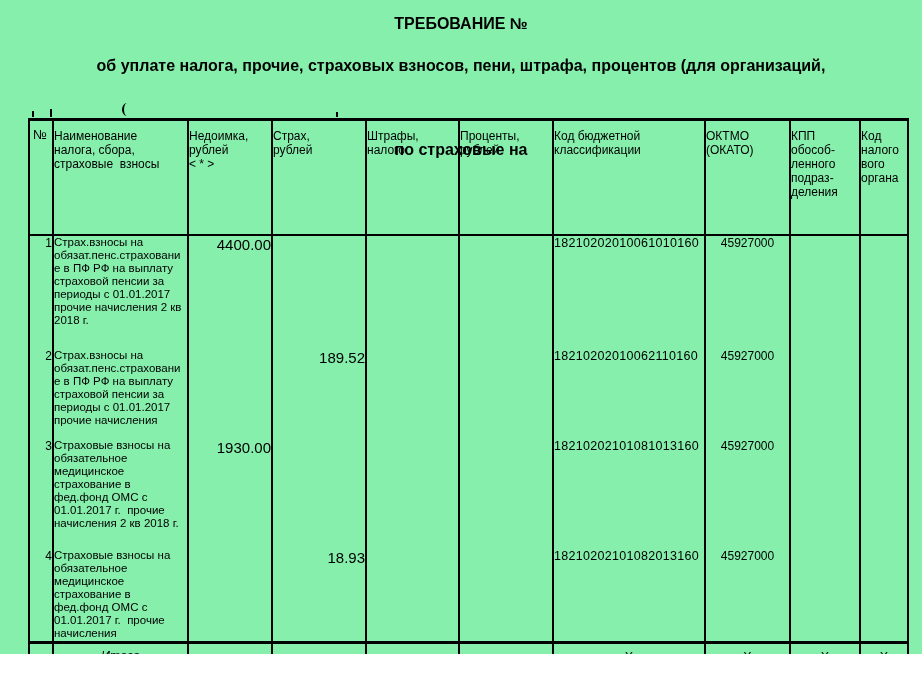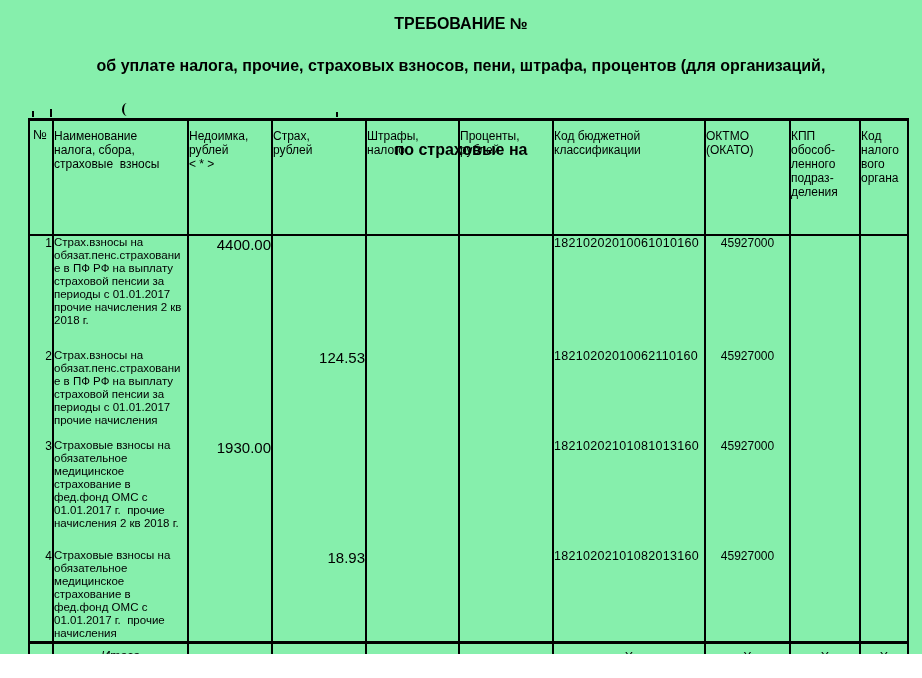--- a/index.html
+++ b/index.html
@@ -134,21 +134,21 @@
 
     <tr class="row2">
       <td class="cell-num">2</td>
       <td class="cell-name">Страх.взносы на
 обязат.пенс.страховани
 е в ПФ РФ на выплату
 страховой пенсии за
 периоды с 01.01.2017
 прочие начисления</td>
       <td class="cell-money"></td>
-      <td class="cell-money">124.53</td>
+      <td class="cell-money">189.52</td>
       <td class="cell-money"></td>
       <td class="cell-money"></td>
       <td class="cell-kbk">18210202010062110160</td>
       <td class="cell-mid">45927000</td>
       <td class="cell-mid"></td>
       <td class="cell-mid"></td>
     </tr>
 
     <tr class="row3">
       <td class="cell-num">3</td>

